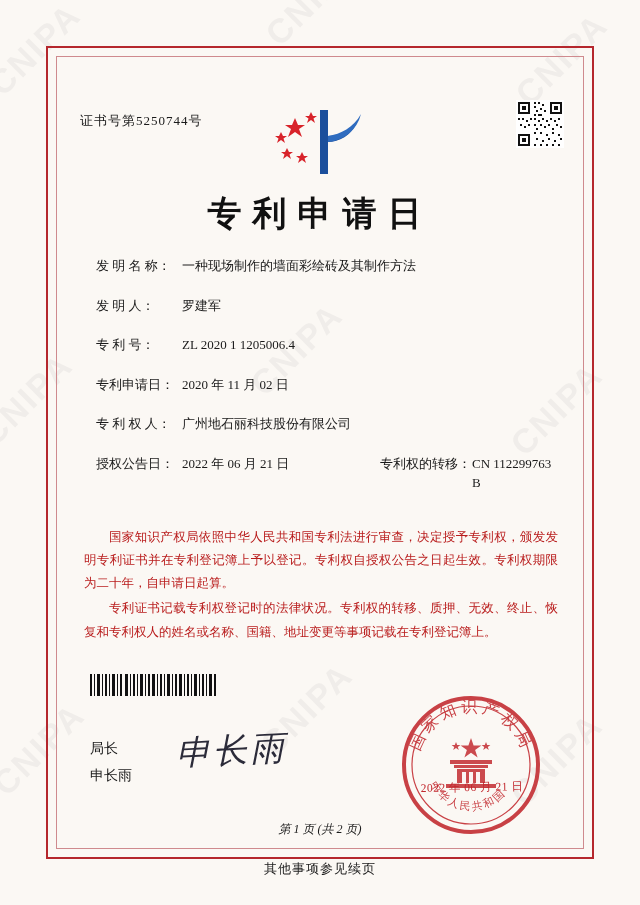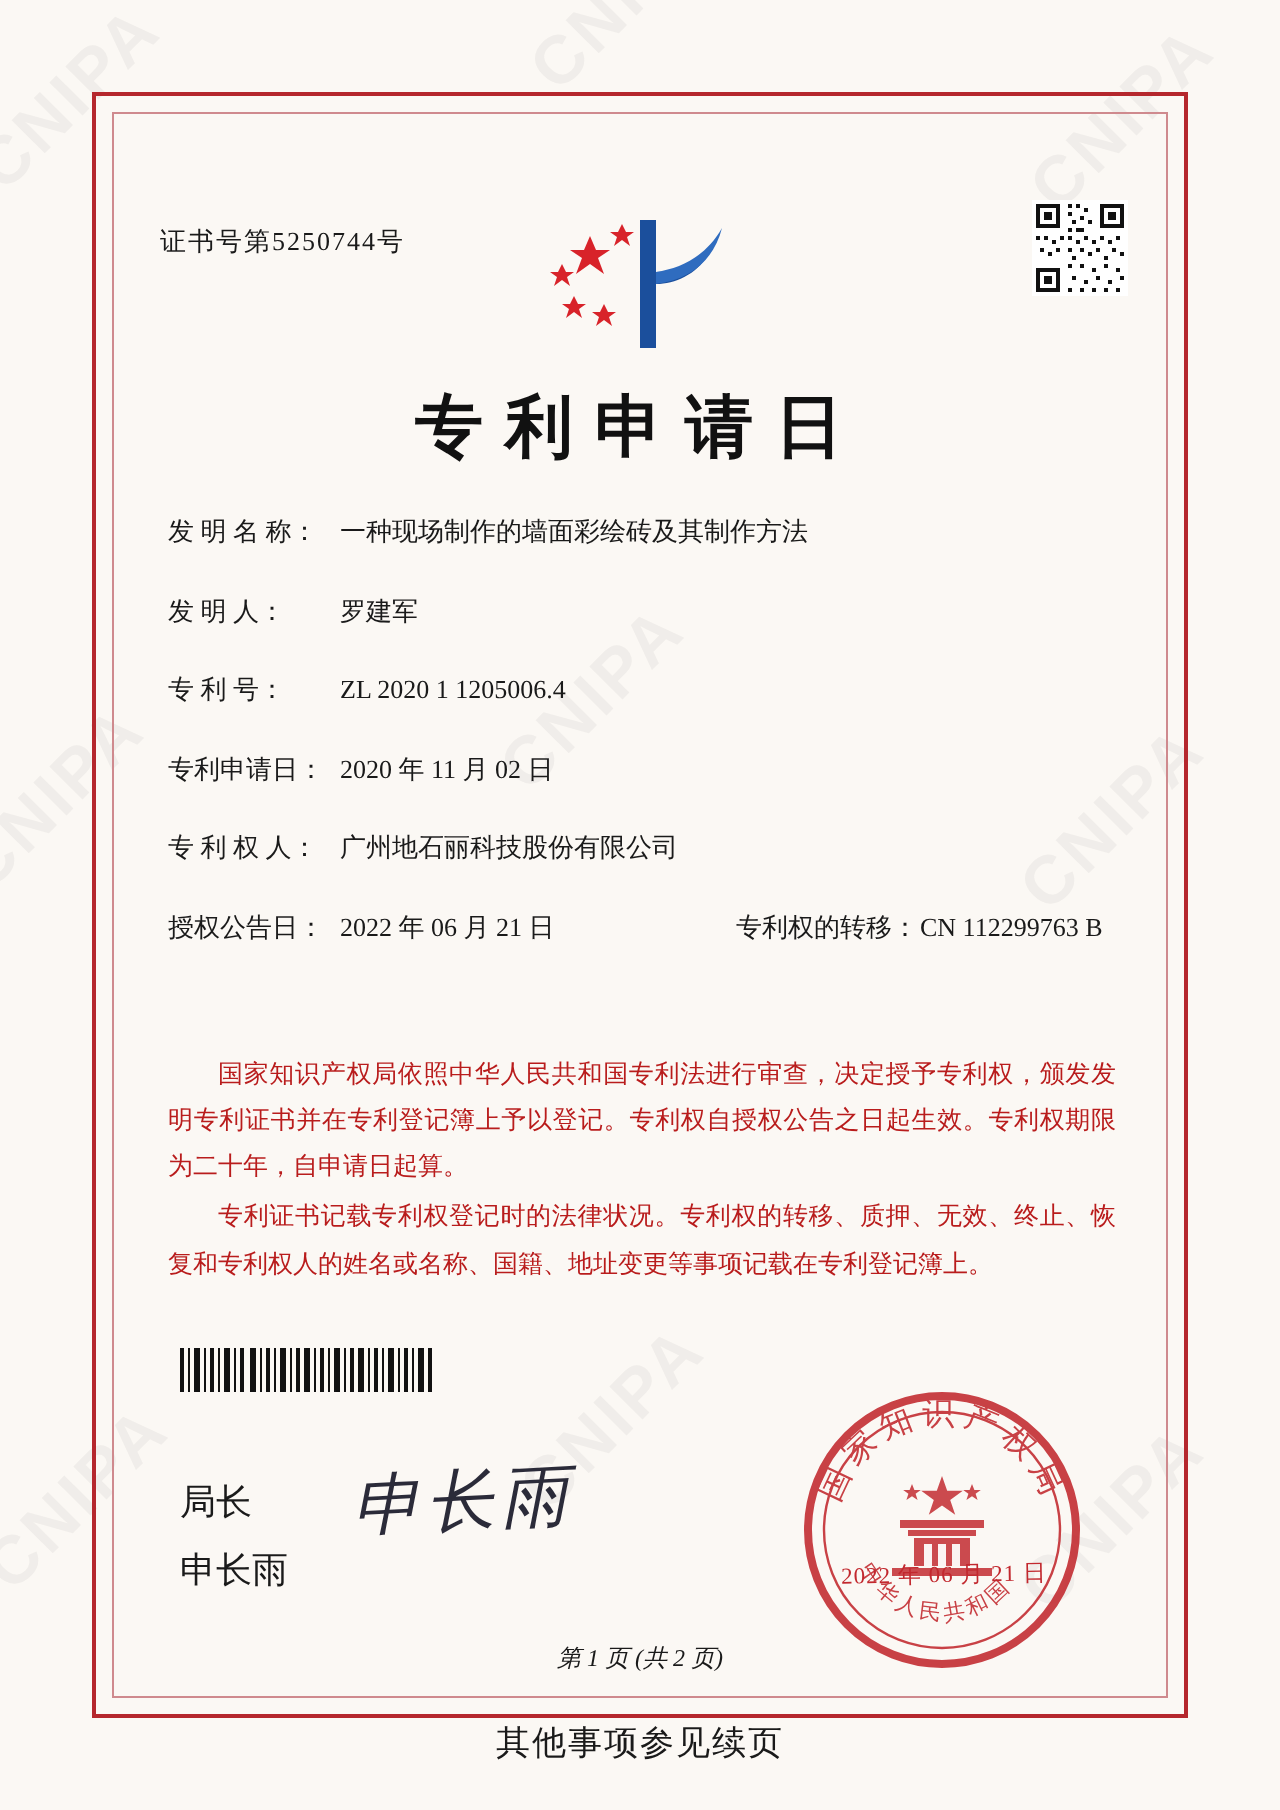--- a/index.html
+++ b/index.html
@@ -124,20 +124,21 @@
     font-size: 13px;
     color: #1a1a1a;
     margin-bottom: 20px;
     line-height: 1.5;
   }
   .lab {
     flex: 0 0 auto;
     width: 86px;
     letter-spacing: 0px;
     white-space: nowrap;
+    margin-left: 12px;
   }
   .val {
     flex: 1 1 auto;
   }
   .row.two .val { flex: 0 0 auto; width: 198px; }
   .row.two .lab2 { flex: 0 0 auto; width: 92px; }
   .row.two .val2 { flex: 1 1 auto; }
 
   .para {
     position: absolute;
@@ -158,24 +159,23 @@
     top: 618px;
     width: 128px;
     height: 22px;
   }
 
   
   .sig-block {
     position: absolute;
     left: 34px;
     top: 680px;
-    font-size: 18px;
+    font-size: 14px;
     line-height: 1.9;
     color: #1a1a1a;
-    font-family: Liberation Mono, monospace;
   }
   .handwriting {
     position: absolute;
     left: 120px;
     top: 672px;
     font-size: 34px;
     color: #1a1a2a;
     font-family: "DejaVu Serif", serif;
     font-style: italic;
     letter-spacing: 3px;
@@ -211,21 +211,21 @@
     text-align: center;
     font-size: 12px;
     color: #1a1a1a;
     font-style: italic;
   }
   .footnote {
     position: absolute;
     left: 0; right: 0;
     top: 860px;
     text-align: center;
-    font-size: 17px;
+    font-size: 13px;
     color: #1a1a1a;
     letter-spacing: 1px;
   }
 </style>
 </head>
 <body>
 
 <div class="page">
 
   <div class="wm wm1">CNIPA</div>

